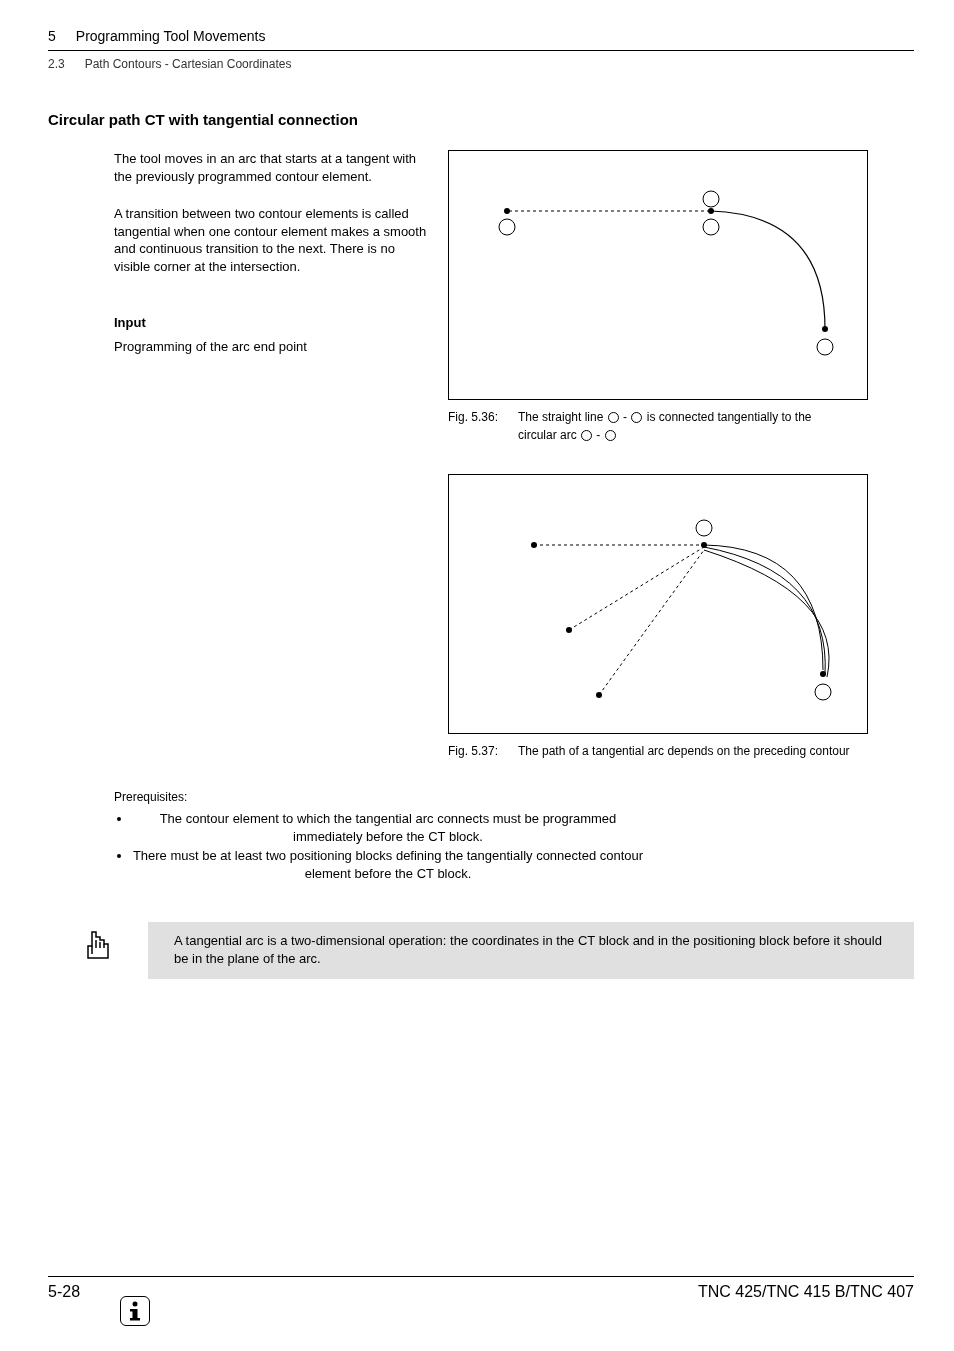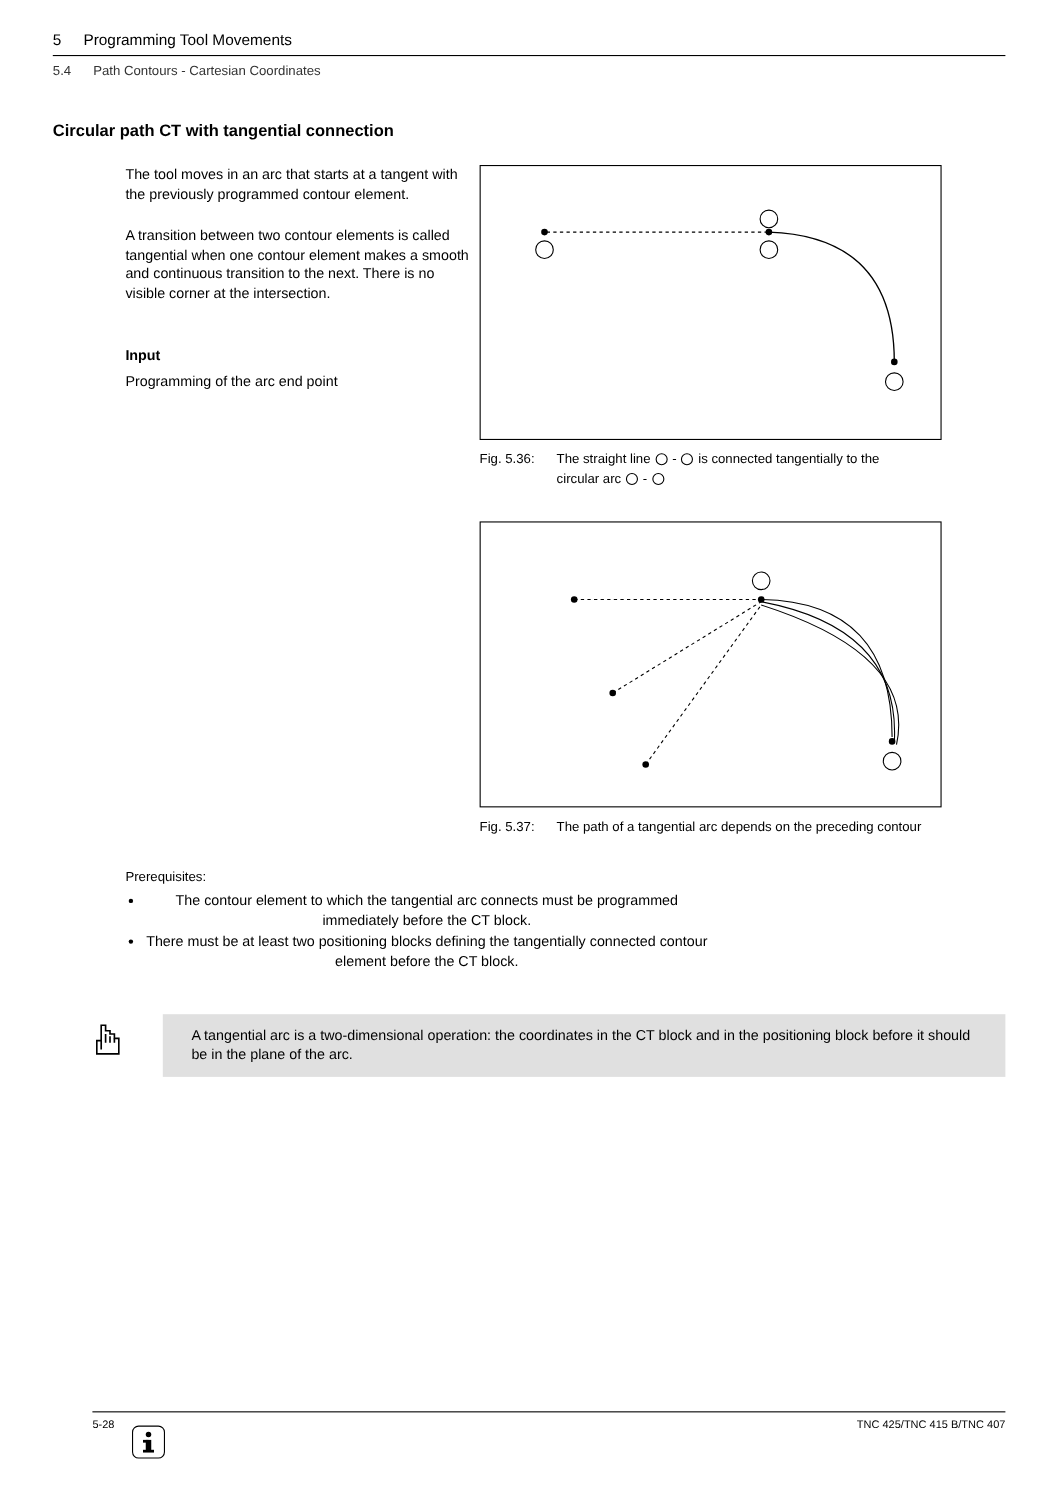--- a/index.html
+++ b/index.html
@@ -38,21 +38,21 @@
     .content {
       padding: 40px 40px 0 48px;
     }
     .heading {
       font-size: 15px;
       font-weight: bold;
       margin-bottom: 22px;
     }
     .two-col {
       display: flex;
-      gap: 8px;
+      gap: 20px;
     }
     .left-col {
       width: 380px;
       padding-left: 66px;
     }
     .right-col {
       width: 430px;
     }
     .body-text {
       font-size: 13px;
@@ -149,23 +149,22 @@
     }
     .footer {
       position: absolute;
       bottom: 50px;
       left: 48px;
       right: 40px;
       border-top: 1px solid #000;
       padding-top: 6px;
       display: flex;
       justify-content: space-between;
-      font-size: 10px;
-      font-weight: 300;
-      margin-left: 36px;
+      font-size: 16px;
+      font-weight: 300;
     }
     .info-icon {
       position: absolute;
       bottom: 25px;
       left: 120px;
       width: 30px;
       height: 30px;
       border: 1px solid #000;
       border-radius: 6px;
       display: flex;
@@ -180,21 +179,21 @@
   </style>
 </head>
 <body>
 
 <div class="page-header">
   <div class="chapter-line">
     <span>5</span>
     <span>Programming Tool Movements</span>
   </div>
   <div class="section-line">
-    <span>5.4</span>
+    <span>2.3</span>
     <span>Path Contours - Cartesian Coordinates</span>
   </div>
 </div>
 
 <div class="content">
   <div class="heading">Circular path CT with tangential connection</div>
 
   <div class="two-col">
     <div class="left-col">
       <p class="body-text">The tool moves in an arc that starts at a tangent with the previously programmed contour element.</p>

